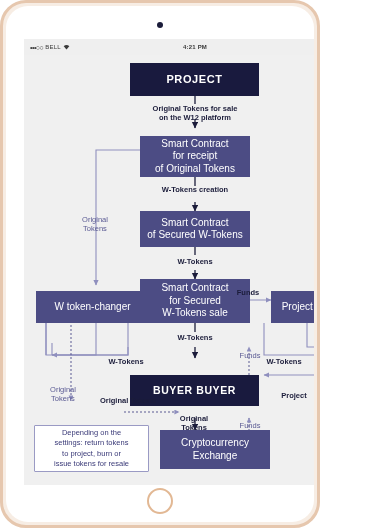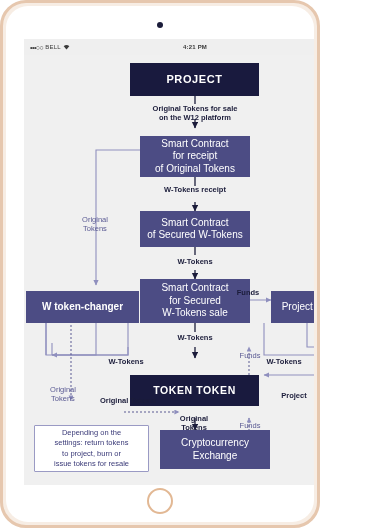--- a/index.html
+++ b/index.html
@@ -135,50 +135,50 @@
 
         <div class="box dark" style="left:106px;top:8px;width:129px;height:33px;font-size:11px;">PROJECT</div>
 
         <div class="lbl dark" style="left:86px;top:49px;width:170px;white-space:pre-line;">Original Tokens for sale
 on the W12 platform</div>
 
         <div class="box purple" style="left:116px;top:81px;width:110px;height:41px;white-space:pre-line;">Smart Contract
 for receipt
 of Original Tokens</div>
 
-        <div class="lbl dark" style="left:111px;top:130px;width:120px;">W-Tokens receipt</div>
+        <div class="lbl dark" style="left:111px;top:130px;width:120px;">W-Tokens creation</div>
 
         <div class="box purple" style="left:116px;top:156px;width:110px;height:36px;white-space:pre-line;">Smart Contract
 of Secured W-Tokens</div>
 
         <div class="lbl dark" style="left:131px;top:202px;width:80px;">W-Tokens</div>
 
         <div class="box purple" style="left:116px;top:224px;width:110px;height:44px;white-space:pre-line;">Smart Contract
 for Secured
 W-Tokens sale</div>
 
         <div class="lbl light" style="left:26px;top:160px;width:90px;white-space:pre-line;">Original
 Tokens</div>
 
 
         <div class="lbl dark" style="left:200px;top:233px;width:48px;">Funds</div>
 
-        <div class="box purple" style="left:2px;top:236px;width:113px;height:32px;font-weight:bold;">W token-changer</div>
+        <div class="box purple" style="left:12px;top:236px;width:113px;height:32px;">W token-changer</div>
 
         <div class="box purple" style="left:247px;top:236px;width:82px;height:32px;">Project Smart</div>
 
         <div class="lbl dark" style="left:131px;top:278px;width:80px;">W-Tokens</div>
 
         <div class="lbl light" style="left:202px;top:296px;width:48px;">Funds</div>
 
         <div class="lbl dark" style="left:62px;top:302px;width:80px;">W-Tokens</div>
 
         <div class="lbl dark" style="left:220px;top:302px;width:80px;">W-Tokens</div>
 
-        <div class="box dark" style="left:106px;top:320px;width:129px;height:31px;font-size:10.5px;">TOKEN TOKEN</div>
+        <div class="box dark" style="left:106px;top:320px;width:129px;height:31px;font-size:10.5px;">BUYER BUYER</div>
 
         <div class="lbl light" style="left:10px;top:330px;width:58px;white-space:pre-line;">Original
 Tokens</div>
 
         <div class="lbl dark" style="left:58px;top:341px;width:92px;">Original Tokens</div>
 
         <div class="lbl dark" style="left:240px;top:336px;width:60px;">Project</div>
 
         <div class="lbl dark" style="left:133px;top:359px;width:74px;white-space:pre-line;">Original
 Tokens</div>

